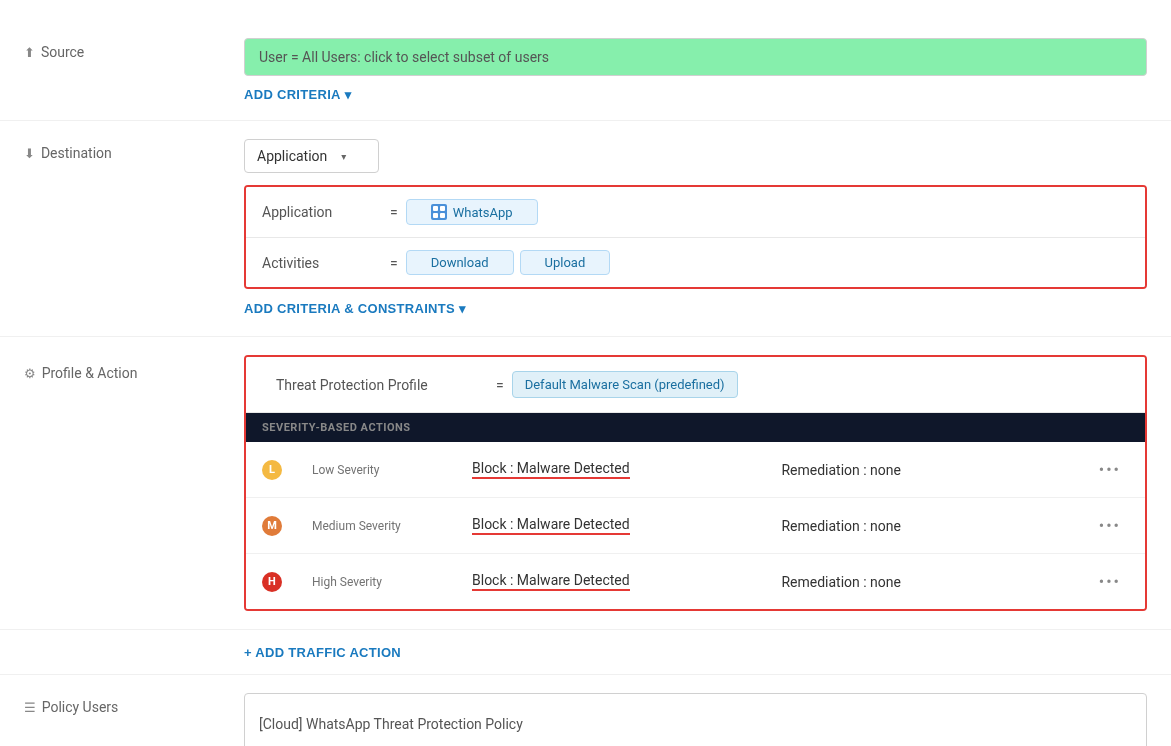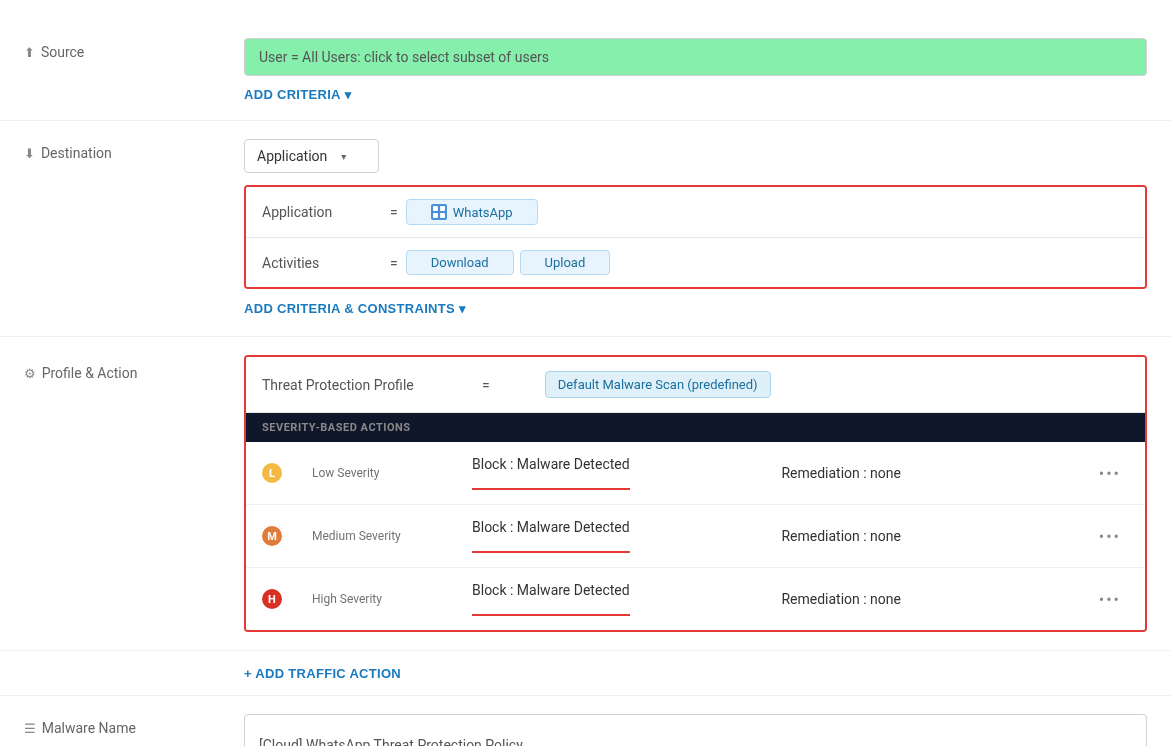--- a/index.html
+++ b/index.html
@@ -178,37 +178,36 @@
     }
     .profile-box {
       border: 2px solid #e53935;
       border-radius: 4px;
       overflow: hidden;
       flex: 1;
     }
     .profile-header-row {
       display: flex;
       align-items: center;
-      padding: 14px 16px;
+      padding: 14px 30px;
       background: #fff;
       border-bottom: 1px solid #e8e8e8;
     }
     .profile-label {
       color: #555;
       font-size: 14px;
       min-width: 220px;
     }
     .profile-value {
       background: #e0f0f8;
       border: 1px solid #a8d4ea;
       border-radius: 4px;
       padding: 5px 12px;
       font-size: 13px;
       color: #1a6fa0;
-      margin-left: 47px;
     }
     .severity-header {
       background: #0f172a;
       padding: 8px 16px;
       font-size: 11px;
       font-weight: 700;
       text-transform: uppercase;
       color: #888;
       letter-spacing: 0.5px;
     }
@@ -243,21 +242,21 @@
       margin-left: 22px;
     }
     .severity-action {
       flex: 1;
       font-size: 14px;
       color: #333;
     }
     .severity-action-text {
       display: inline-block;
       border-bottom: 2px solid #e53935;
-      padding-bottom: 16px;
+      padding-bottom: 1px;
     }
     .severity-remediation {
       flex: 1;
       font-size: 14px;
       color: #333;
     }
     .severity-more {
       color: #888;
       cursor: pointer;
       padding: 4px 8px;
@@ -401,20 +400,20 @@
     </div>
   </div>
 
   <div class="add-traffic-row" style="padding-left:244px;">
     <button class="add-traffic-btn">+ ADD TRAFFIC ACTION</button>
   </div>
 
   <div class="section">
     <div class="section-label">
       <span class="icon">☰</span>
-      <span>Malware Name</span>
+      <span>Policy Users</span>
     </div>
     <div class="section-content">
       <div class="policy-input">[Cloud] WhatsApp Threat Protection Policy</div>
     </div>
   </div>
 
 </div>
 
 </body></html>

